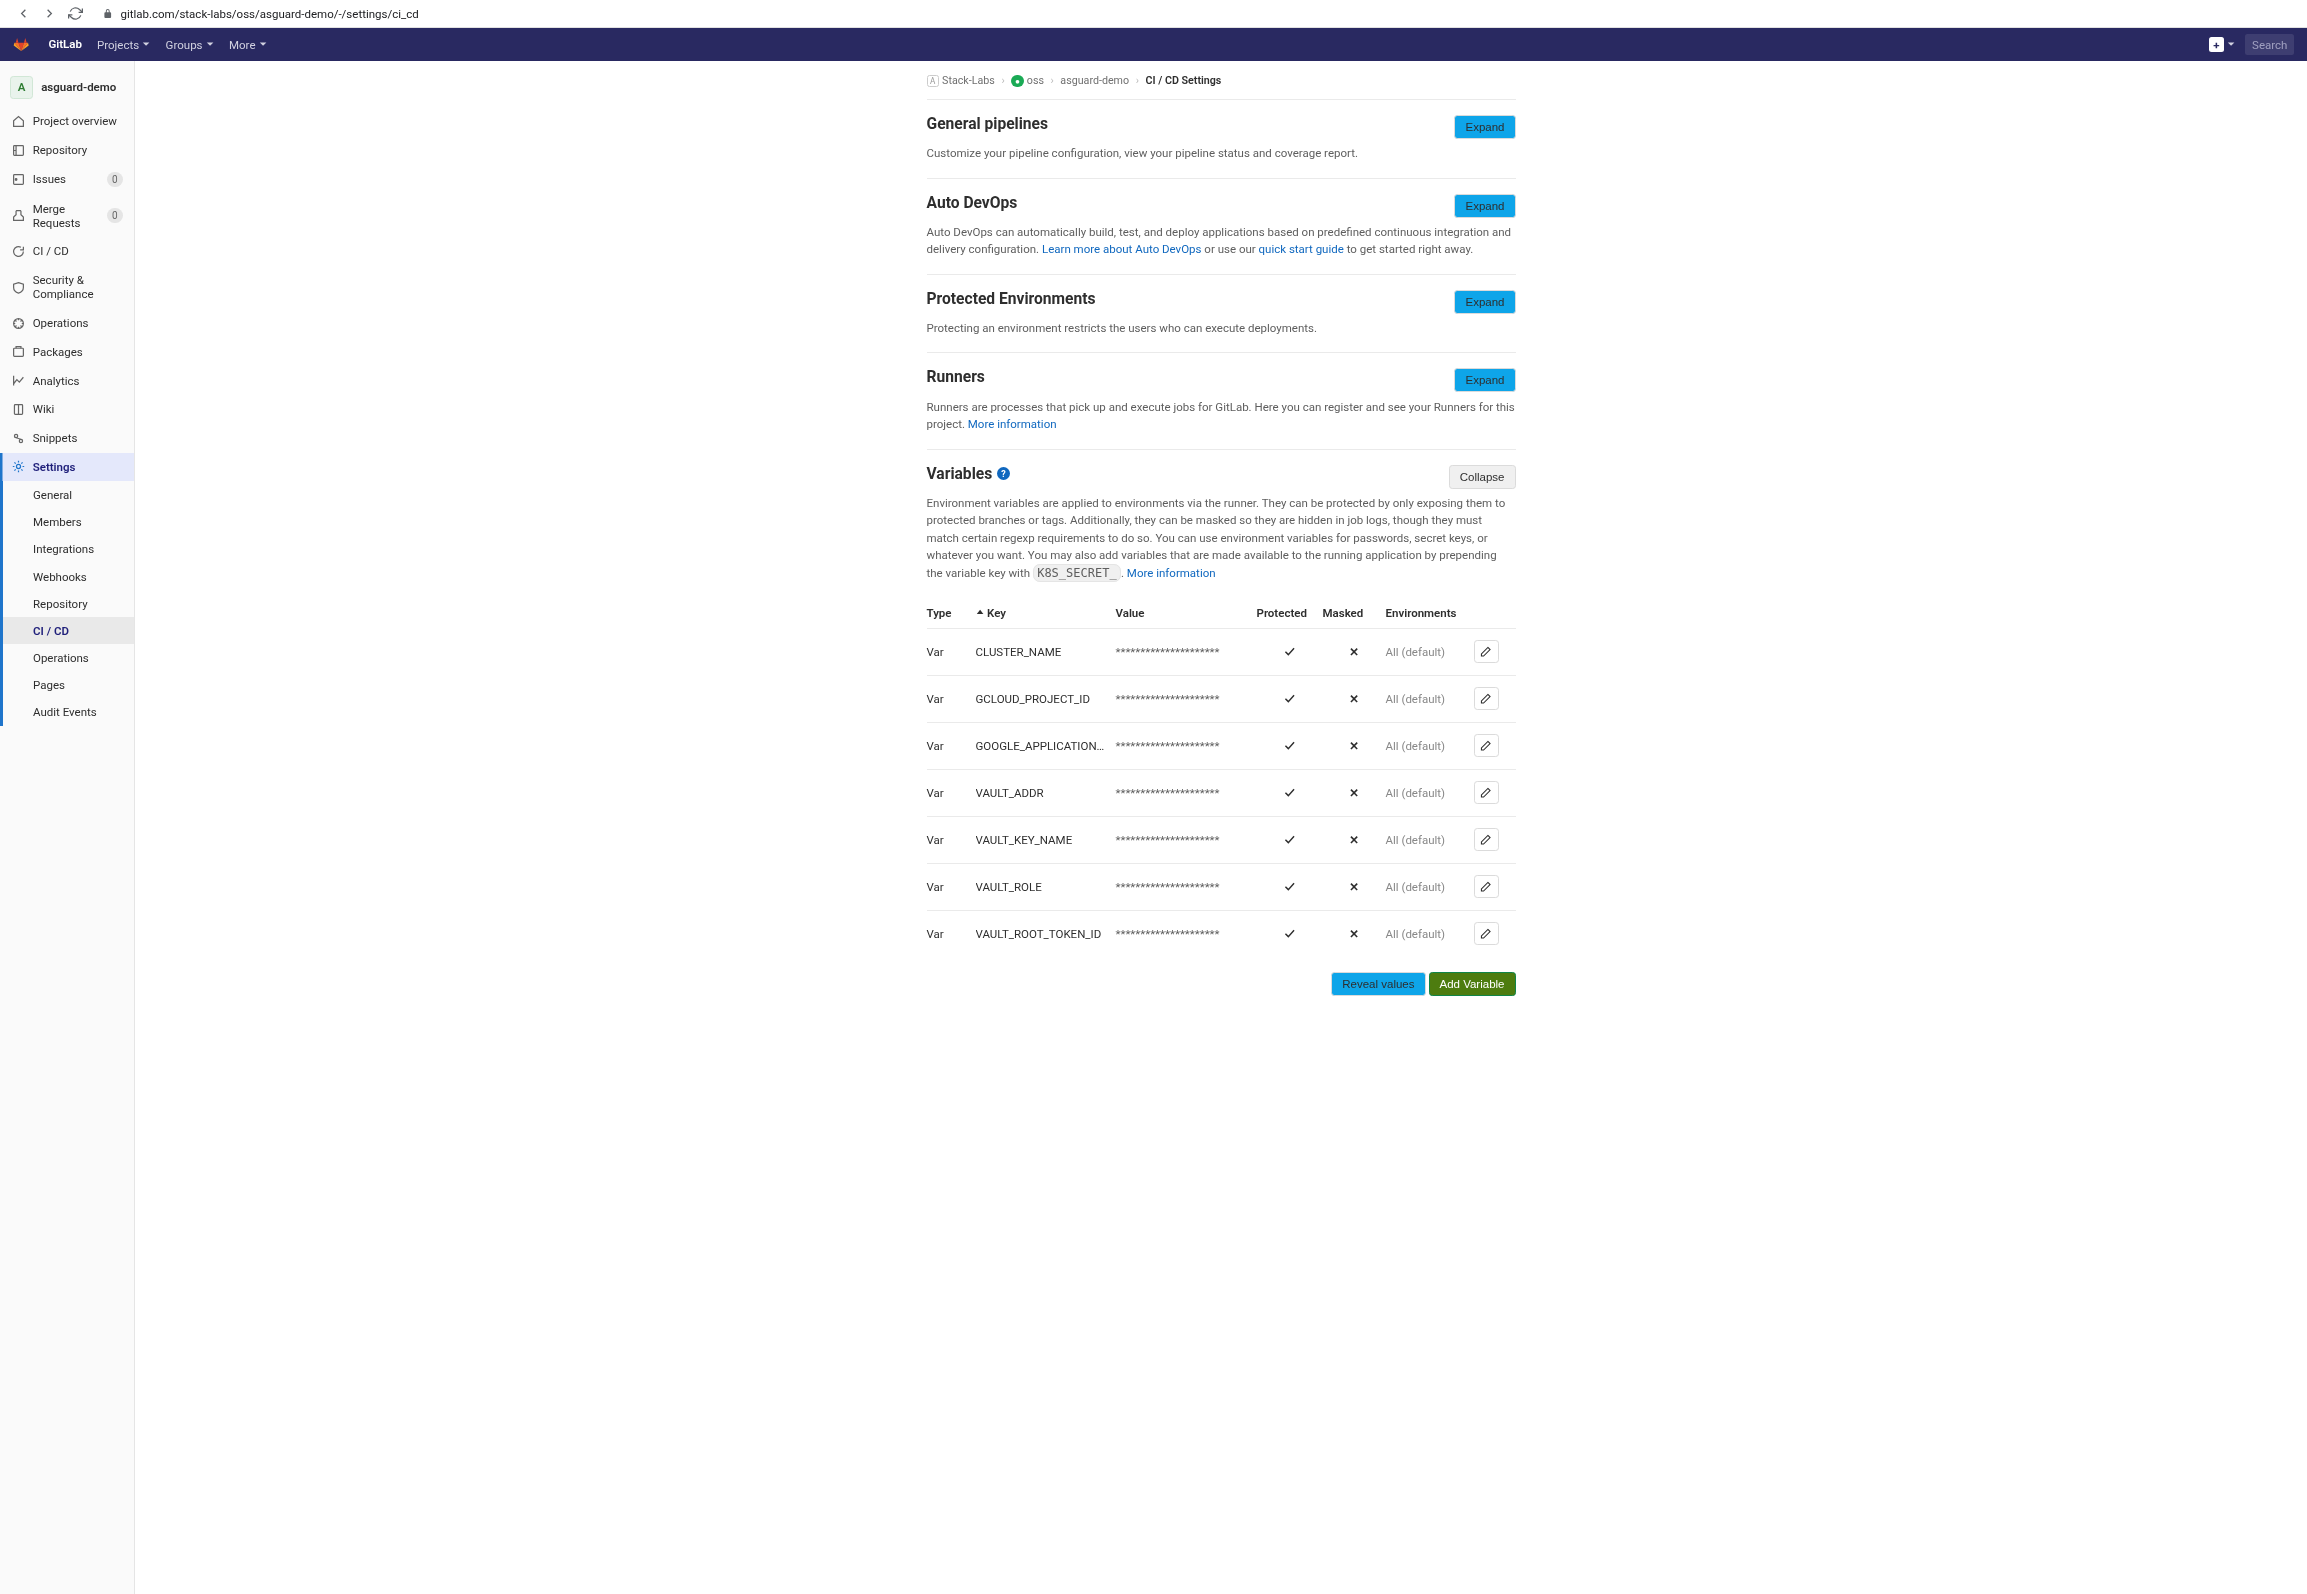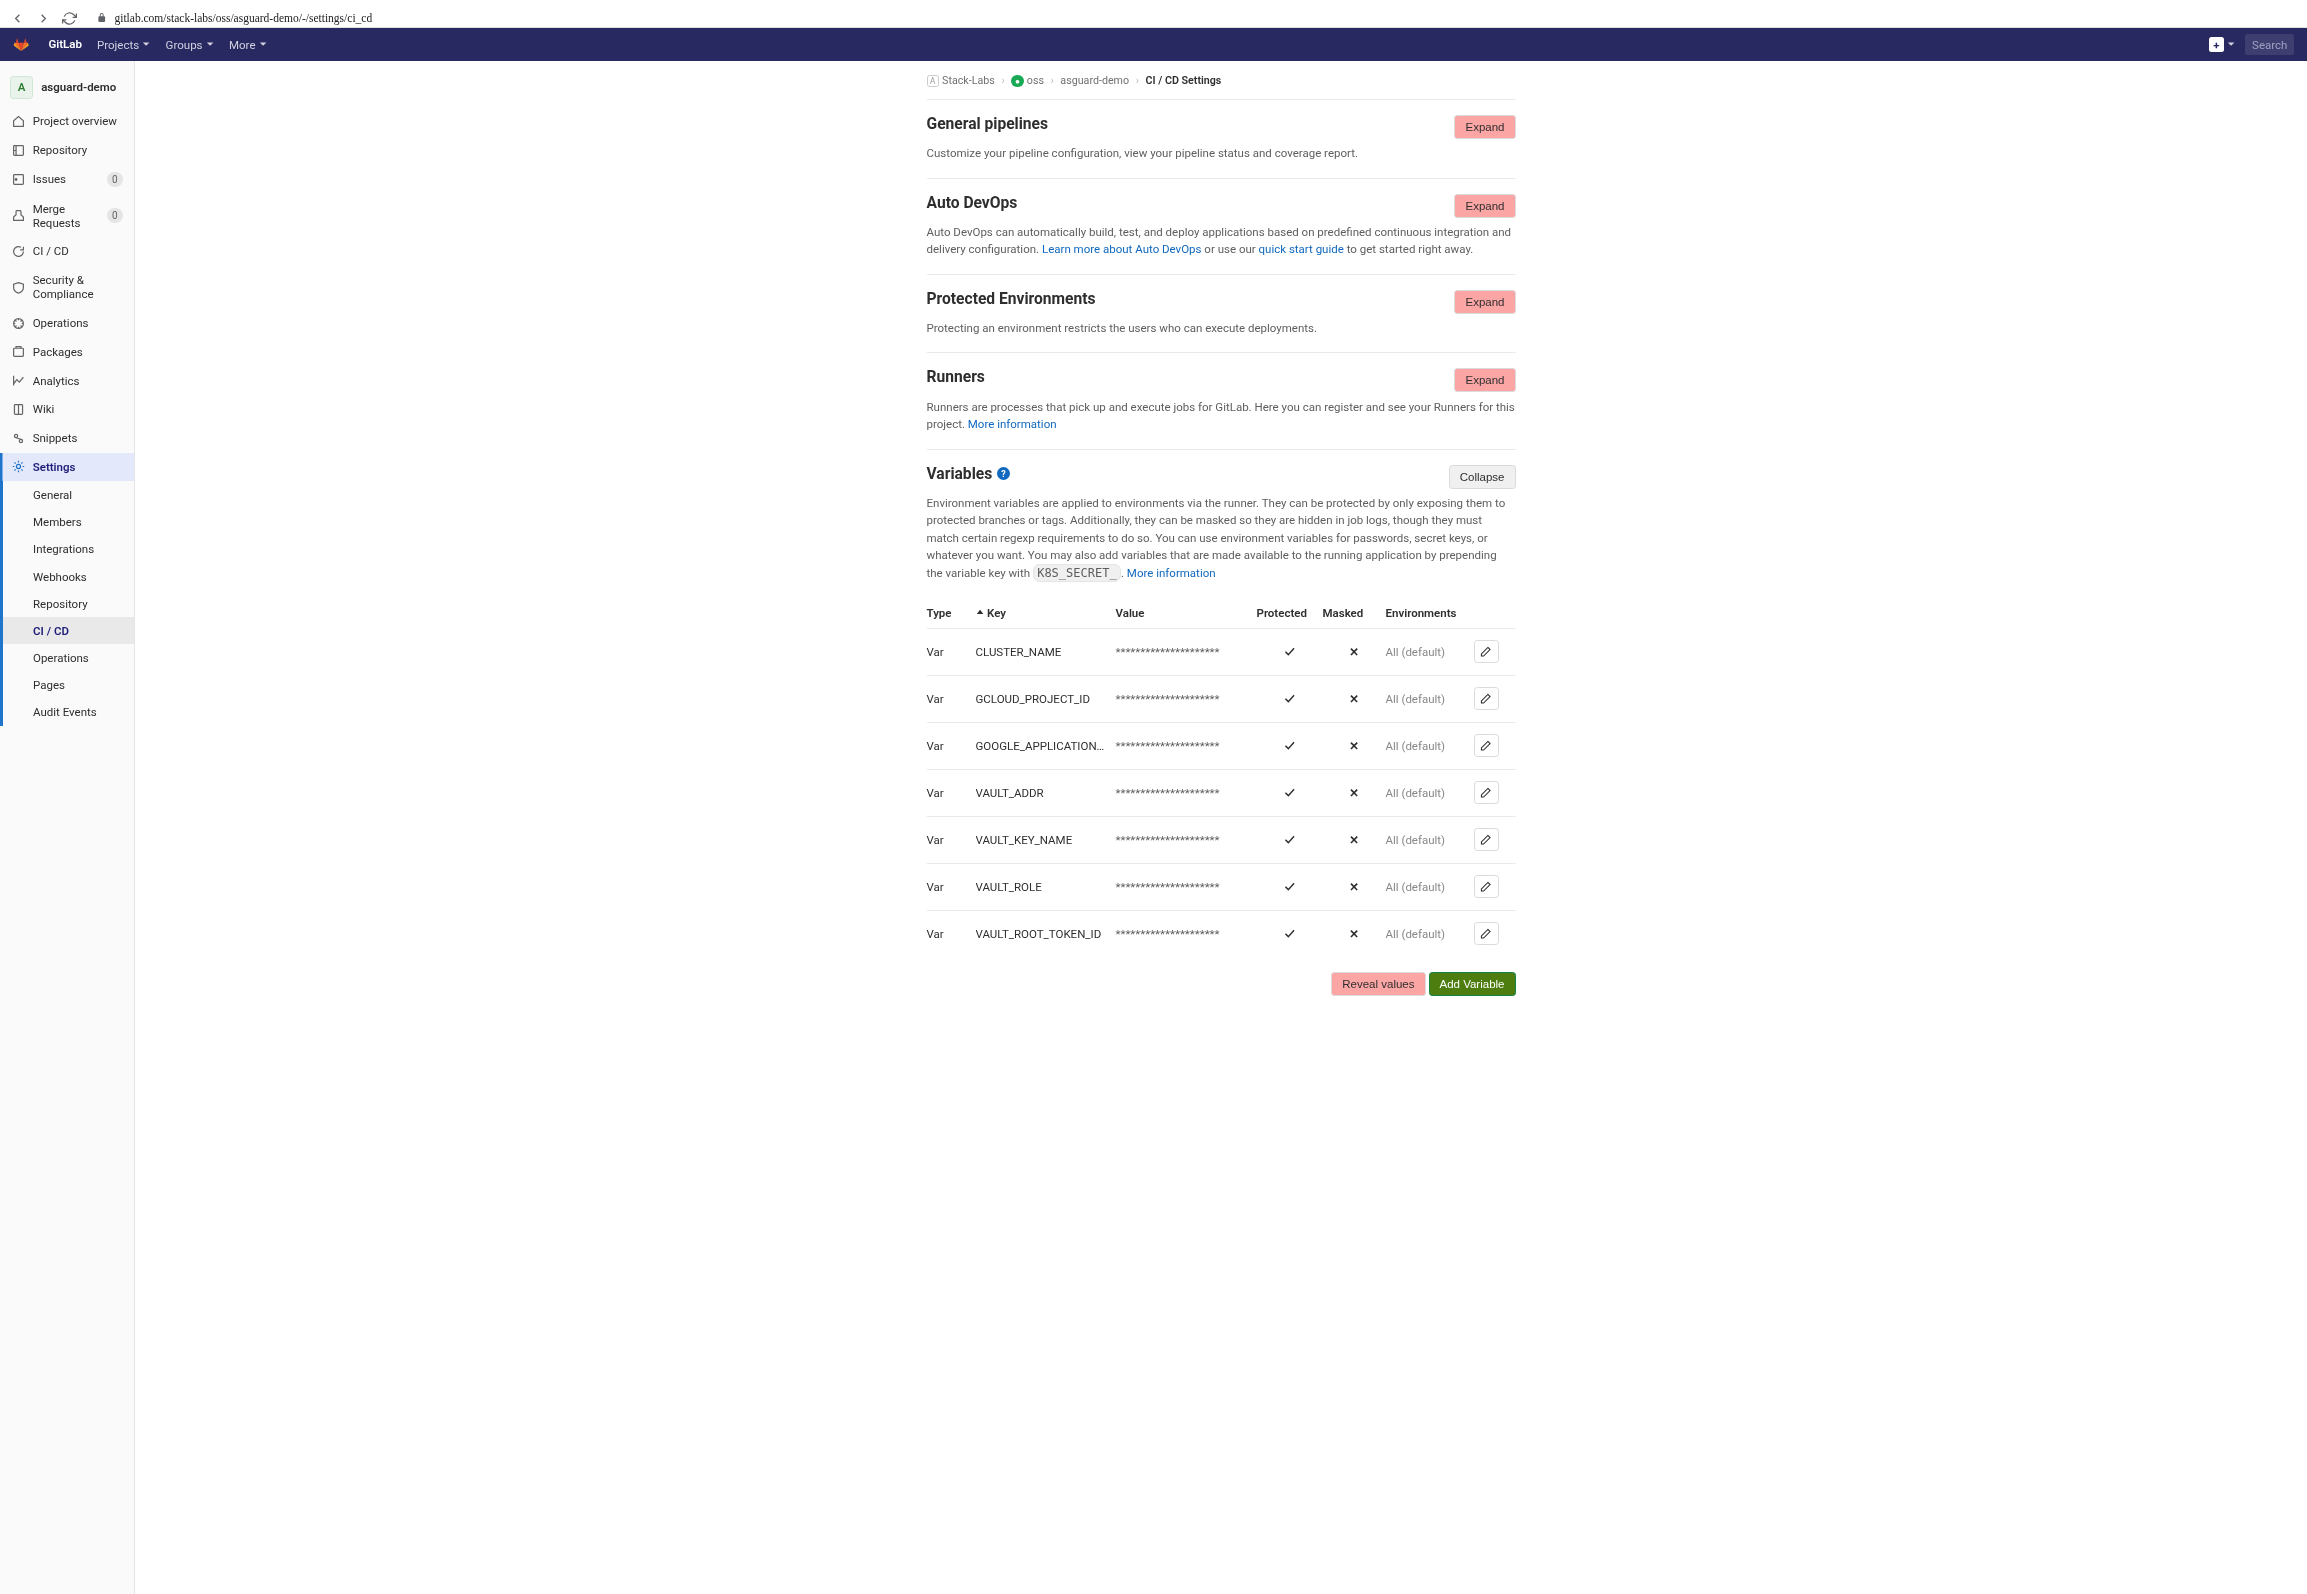--- a/index.html
+++ b/index.html
@@ -1,19 +1,19 @@
 <!DOCTYPE html>
 <html style="font-size:13px"><head>
 <meta charset="utf-8">
 <style>
 * { margin: 0; padding: 0; box-sizing: border-box; }
 body { font-family: -apple-system, BlinkMacSystemFont, "Segoe UI", Roboto, sans-serif; font-size: 11.5px; color: #2e2e2e; background: #fff; }
 
 
-.browser-bar { height: 28px; display: flex; align-items: flex-end; padding: 0 9px; gap: 10px; border-bottom: 0.8px solid #e1e1e1; font-family: Liberation Serif, serif; }
+.browser-bar { height: 28px; display: flex; align-items: center; padding: 0 15px; gap: 10px; border-bottom: 0.8px solid #e1e1e1; }
 .browser-btn { width: 16.4px; height: 16.4px; display: flex; align-items: center; justify-content: center; color: #5f6368; }
 .url-box { flex: 1; display: flex; align-items: center; gap: 6.6px; background: #fff; border-radius: 11.5px; padding: 3.3px 8.2px; }
 .lock-ico { width: 11.5px; height: 11.5px; color: #5f6368; }
 .url-text { color: #202124; font-size: 11.5px; }
 
 
 .top-nav { height: 33px; background: #292961; display: flex; align-items: center; padding: 0 13px; color: #fff; font-size: 11.5px; }
 .logo-block { display: flex; align-items: center; gap: 19px; margin-right: 15px; }
 .logo-shape { width: 16.4px; height: 16.4px; }
 .logo-text { font-weight: 600; }
@@ -49,21 +49,21 @@
 .crumb-sep { color: #bbb; }
 .crumb-cur { font-weight: 600; color: #2e2e2e; }
 .gr-av { width: 12.3px; height: 12.3px; border-radius: 2.5px; display: inline-flex; align-items: center; justify-content: center; font-size: 8.2px; }
 
 .section { border-bottom: 0.8px solid #eaeaea; padding: 15px 0; }
 .sec-head { display: flex; align-items: flex-start; justify-content: space-between; }
 .sec-title { font-size: 15.6px; font-weight: 700; color: #2e2e2e; display: flex; align-items: center; gap: 5px; }
 .sec-desc { color: #5e5e5e; margin-top: 6.6px; line-height: 1.5; font-size: 11.5px; }
 .sec-desc a { color: #1068bf; text-decoration: none; text-align: right; }
 .sec-desc code { background: #f0f0f0; padding: 0.8px 3.3px; border-radius: 7px; font-family: Menlo, monospace; font-size: 12px; border: 0.8px solid #e5e5e5; }
-.btn { background: #fca5a5; border: 0.8px solid #dbdbdb; padding: 5px 10px; border-radius: 3.3px; cursor: pointer; font-size: 11.5px; color: #2e2e2e; }
+.btn { background: #0ea5e9; border: 0.8px solid #dbdbdb; padding: 5px 10px; border-radius: 3.3px; cursor: pointer; font-size: 11.5px; color: #2e2e2e; }
 .btn-active { background: #f0f0f0; }
 .help-ico { width: 13px; height: 13px; color: #1068bf; }
 
 .vars-table { margin-top: 15px; }
 .vt-head { display: flex; padding: 8.2px 0; font-weight: 600; color: #2e2e2e; font-size: 11.5px; }
 .vt-row { display: flex; align-items: center; padding: 11.5px 0; border-top: 0.8px solid #eaeaea; font-size: 11.5px; }
 .c-type { width: 49px; }
 .c-key  { width: 140px; display: flex; align-items: center; gap: 3.3px; }
 .c-val  { width: 141px; color: #5e5e5e; }
 .c-prot { width: 66px; display: flex; justify-content: center; }

